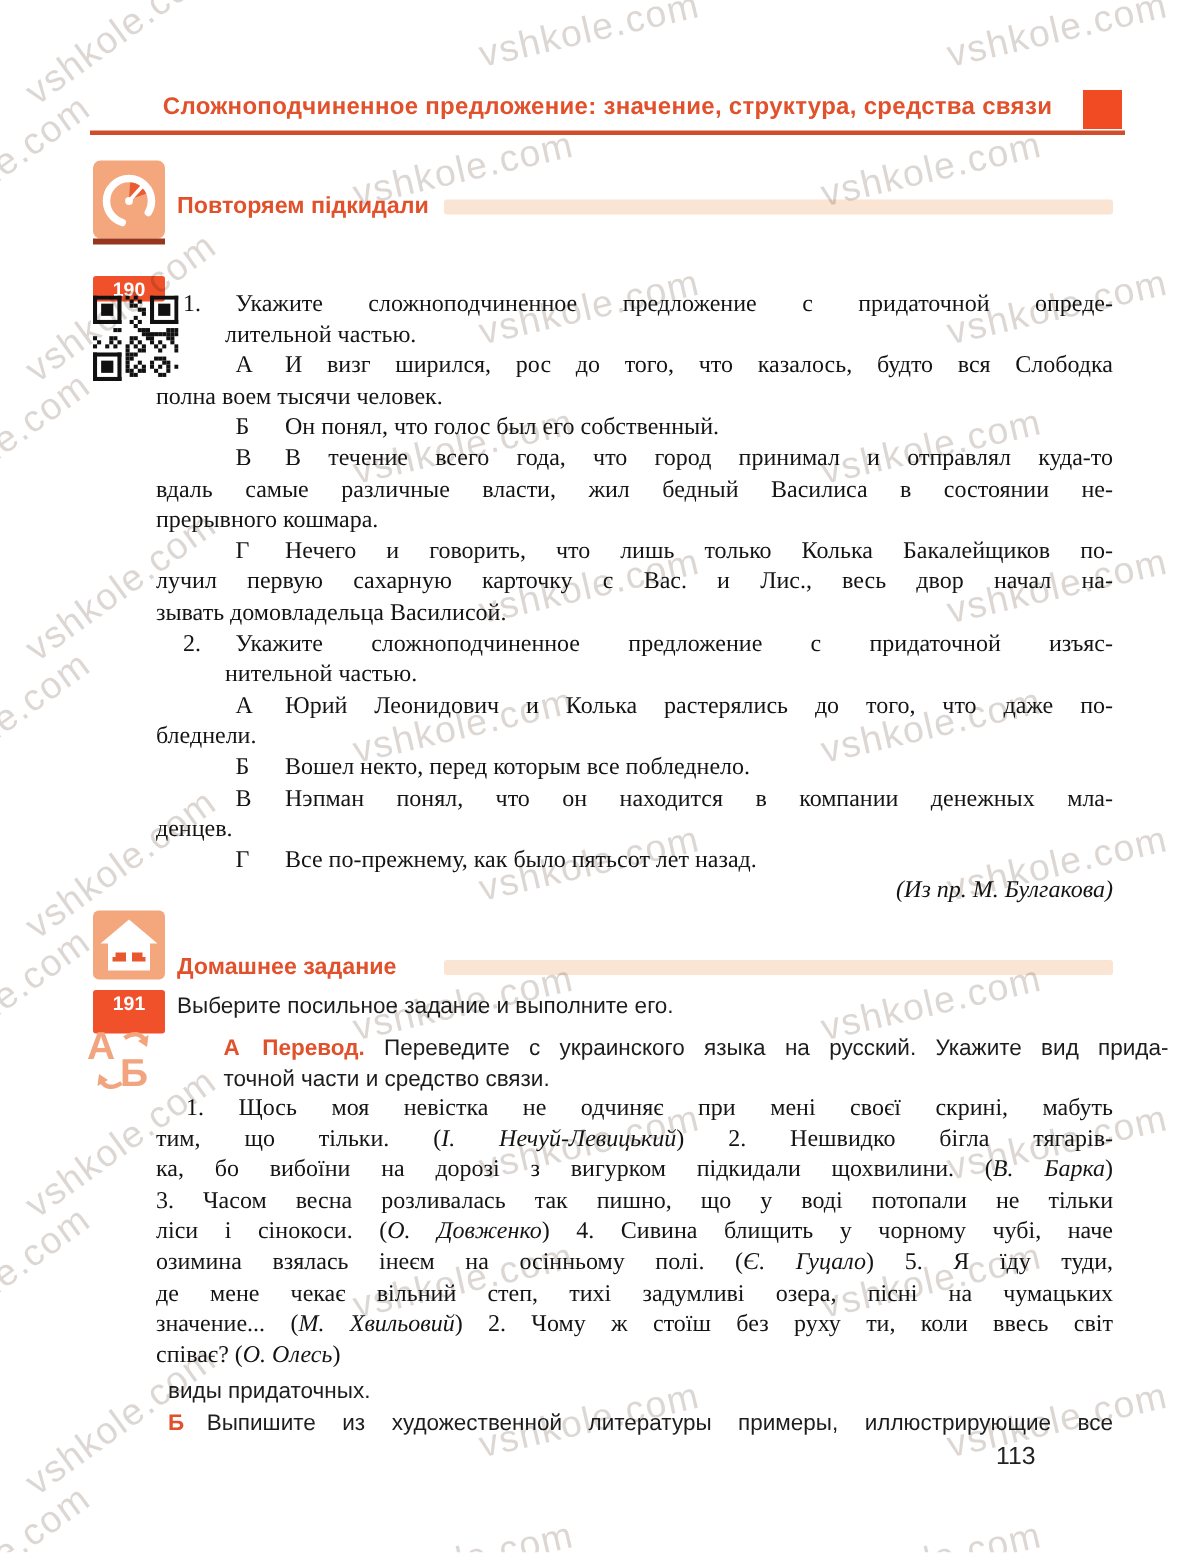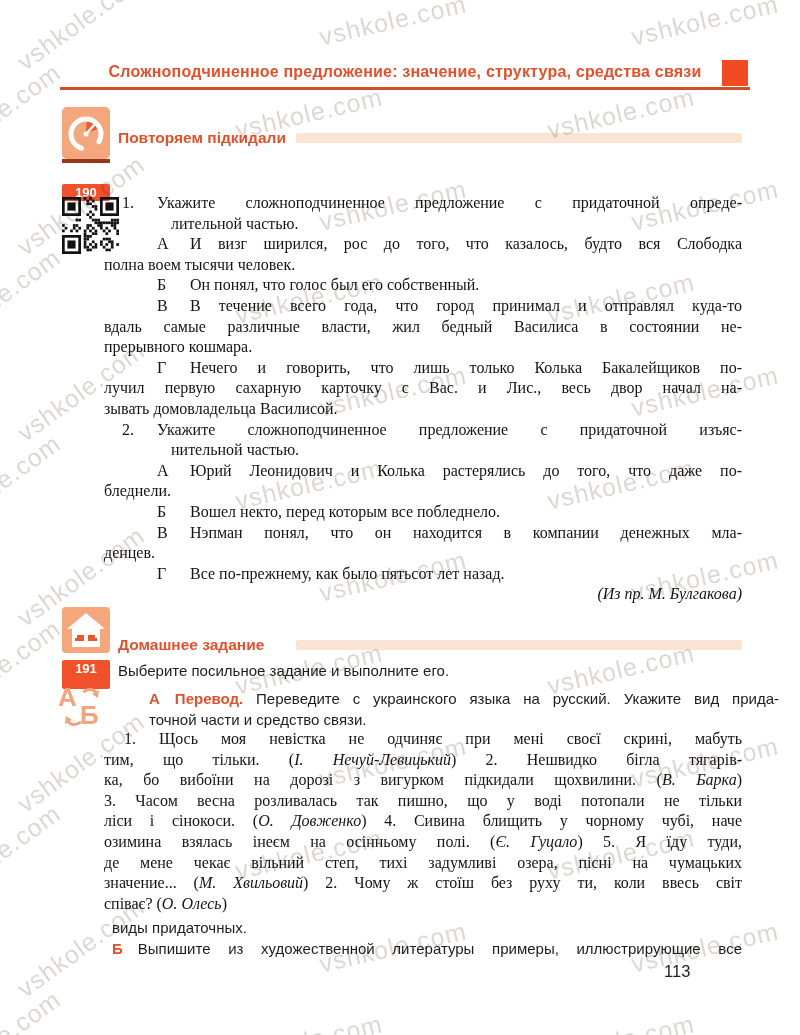--- a/index.html
+++ b/index.html
@@ -26,21 +26,21 @@
   .instr{position:absolute;font-size:15px;color:#1d1d1d;}
   .serif{position:absolute;font-family:"Liberation Serif",serif;font-size:16px;
          line-height:20.6px;color:#141414;}
   .sans-block{position:absolute;font-size:15px;line-height:21px;color:#1d1d1d;}
   .line{position:relative;text-align:left;}
   .line.j{text-align:justify;text-align-last:justify;}
   .line.num{padding-left:53px;}
   .line.num .marker{position:absolute;left:18px;}
   .line.opt{padding-left:86px;}
   .line.opt .marker{position:absolute;left:53px;}
-  .line.hang{padding-left:67px;}
+  .line.hang{padding-left:46px;}
   .line.ind{text-indent:20px;}
   .line.attr{text-align:center;text-align-last:right;font-style:italic;}
   .it{font-style:italic;}
   .lead{color:#e1512c;font-weight:bold;margin-right:15px;}
   .ttl{color:#e1512c;font-weight:bold;}
   .pagenum{position:absolute;left:664px;top:962px;font-size:16.5px;color:#222;}
   
   .wm-layer{position:absolute;left:0;top:0;width:800px;height:1035px;pointer-events:none;
             mix-blend-mode:multiply;z-index:50;}
   .wm{position:absolute;font-size:25px;color:rgba(193,183,176,0.55);white-space:nowrap;

